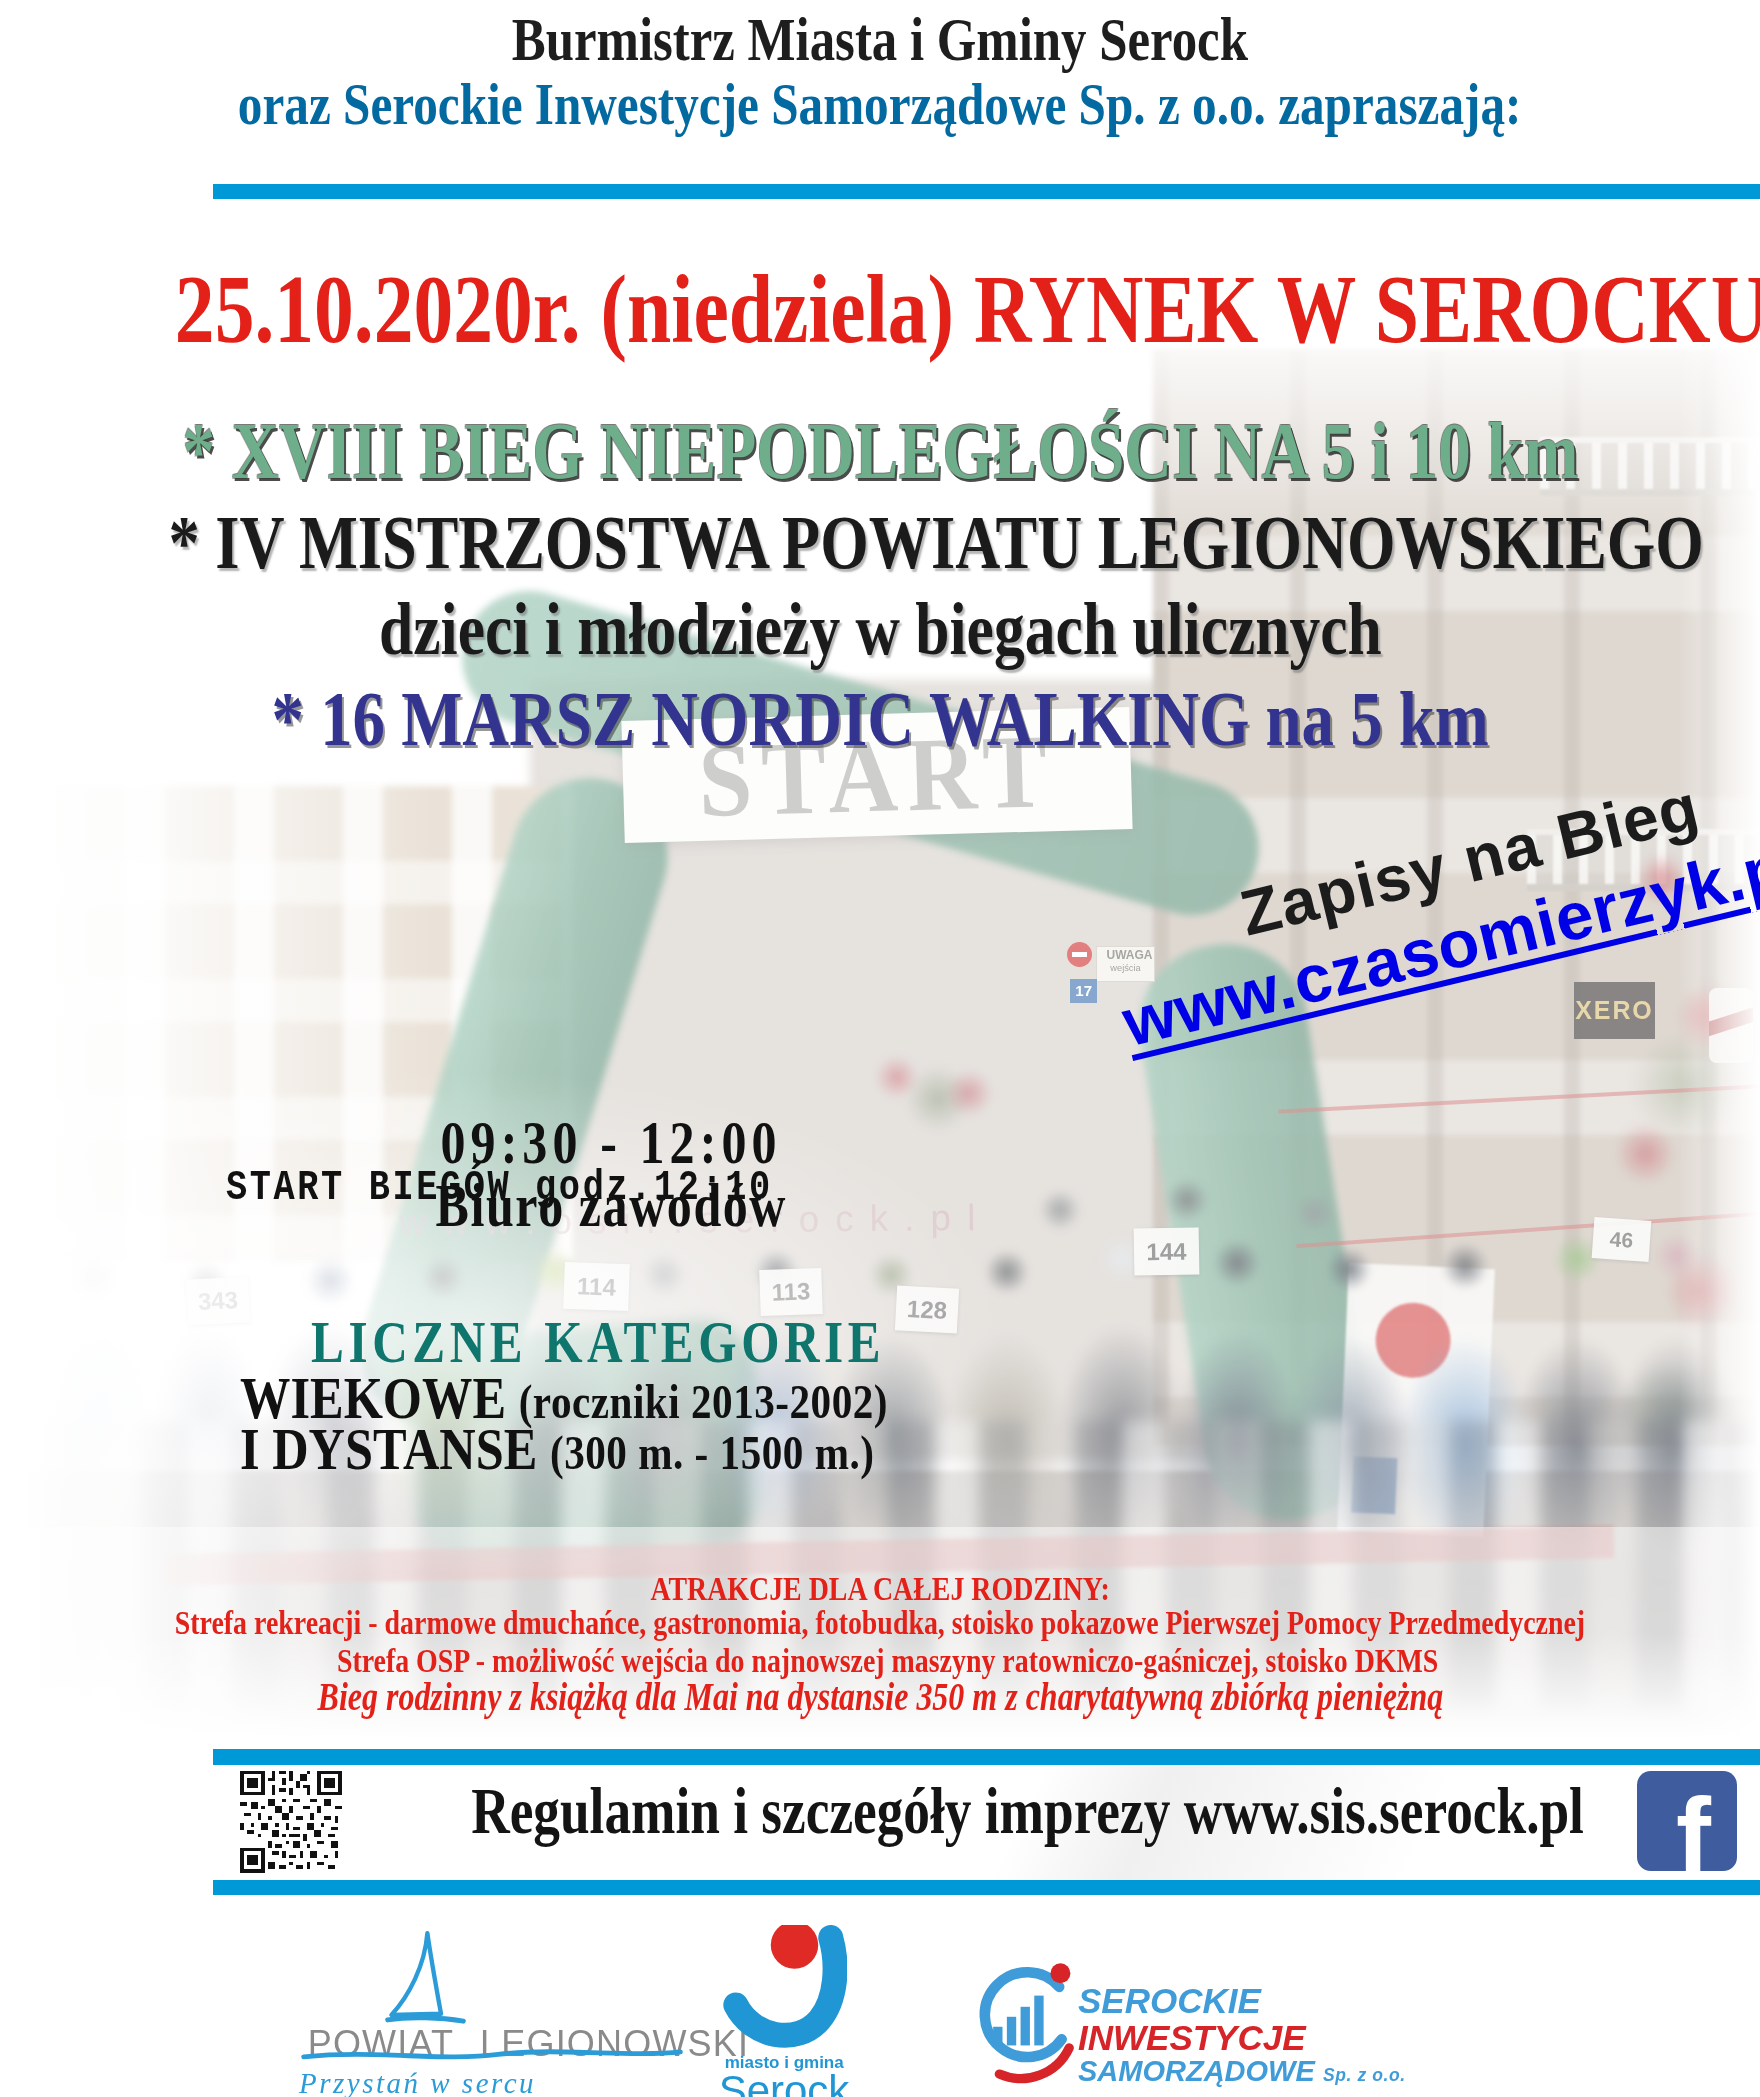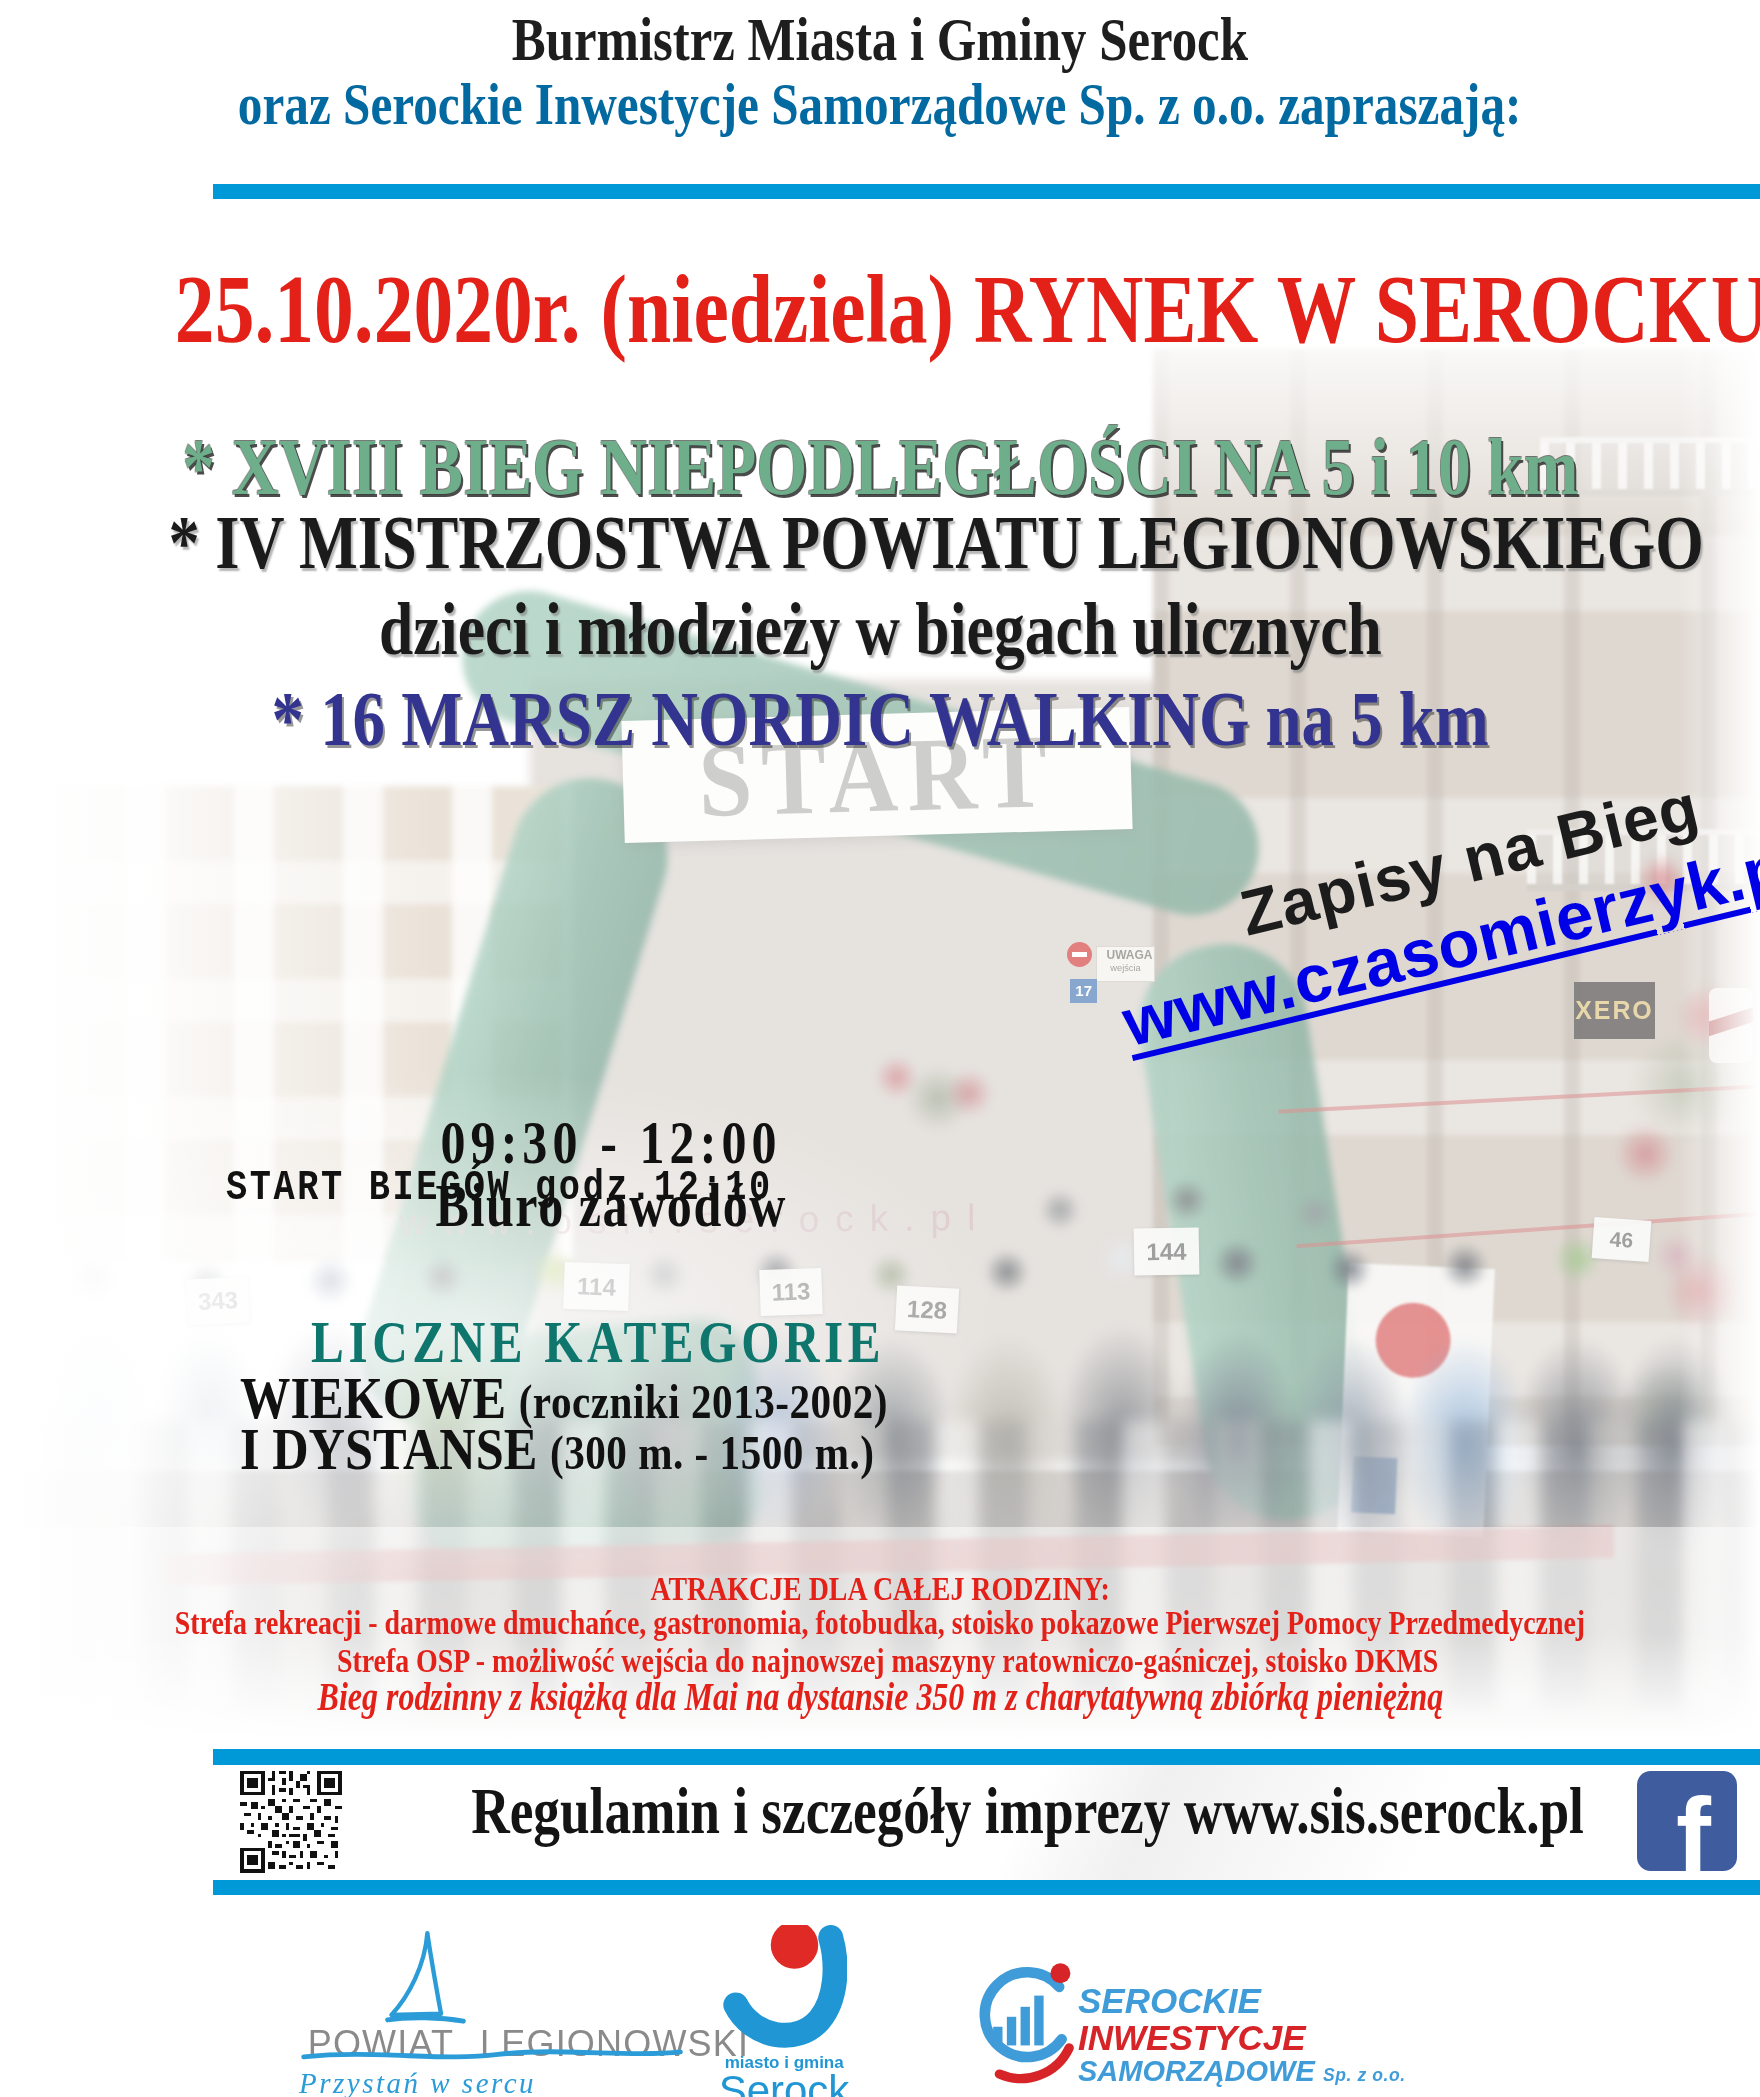--- a/index.html
+++ b/index.html
@@ -138,21 +138,21 @@
                background:radial-gradient(ellipse 60% 50% at 40% 50%, rgba(255,255,255,.75), rgba(255,255,255,0) 75%); }
   #washBottom{ left:0; top:1321px; width:100%; height:224px; background:rgba(255,255,255,.5); }
 
   
   #hdr1 { top:3.7px;   font-size:62px; color:#1e1e1e; }
   #hdr2 { top:70px; font-size:60px;  color:#0369a1; }
   #bar-top { left:213px; top:184px; width:1547px; height:15px; background:#0099d8; }
   #dateline { top:254px; font-size:97px; color:#e32119; }
   #ev1 { top:406px;  font-size:80px; color:#6fae8b;
          text-shadow: 2.5px 2.5px 0 rgba(45,45,45,.85), -0.6px -0.6px 0 rgba(45,45,45,.4),
-                      0.6px -0.6px 0 rgba(45,45,45,.4), -0.6px 0.6px 0 rgba(45,45,45,.4); margin-top: 16px; }
+                      0.6px -0.6px 0 rgba(45,45,45,.4), -0.6px 0.6px 0 rgba(45,45,45,.4); }
   #ev2 { top:499px;  font-size:76px; color:#1b1b1b; text-shadow:2.5px 2.5px 1.9px rgba(110,110,110,.5); }
   #ev2b{ top:586px;  font-size:75px; color:#1b1b1b; text-shadow:2.5px 2.5px 1.9px rgba(110,110,110,.5); }
   #ev3 { top:674px; font-size:79px; color:#333390; text-shadow:2.5px 2.5px 0 rgba(25,25,25,.45); }
 
   #reg { left:1106px; top:832px; width:661px; transform:rotate(-13.5deg); transform-origin:center;
          font-family:"Liberation Sans",sans-serif; font-weight:bold; white-space:nowrap; }
   #reg .l1 { font-size:64px; color:#1c1c1c; margin-left:140px; letter-spacing:1.2px; }
   #reg .l2 { font-size:67px; color:#0000e6; letter-spacing:0.6px; margin-top:2.5px;
              text-decoration:underline; text-decoration-thickness:5.6px; text-underline-offset:8.7px; }
 

